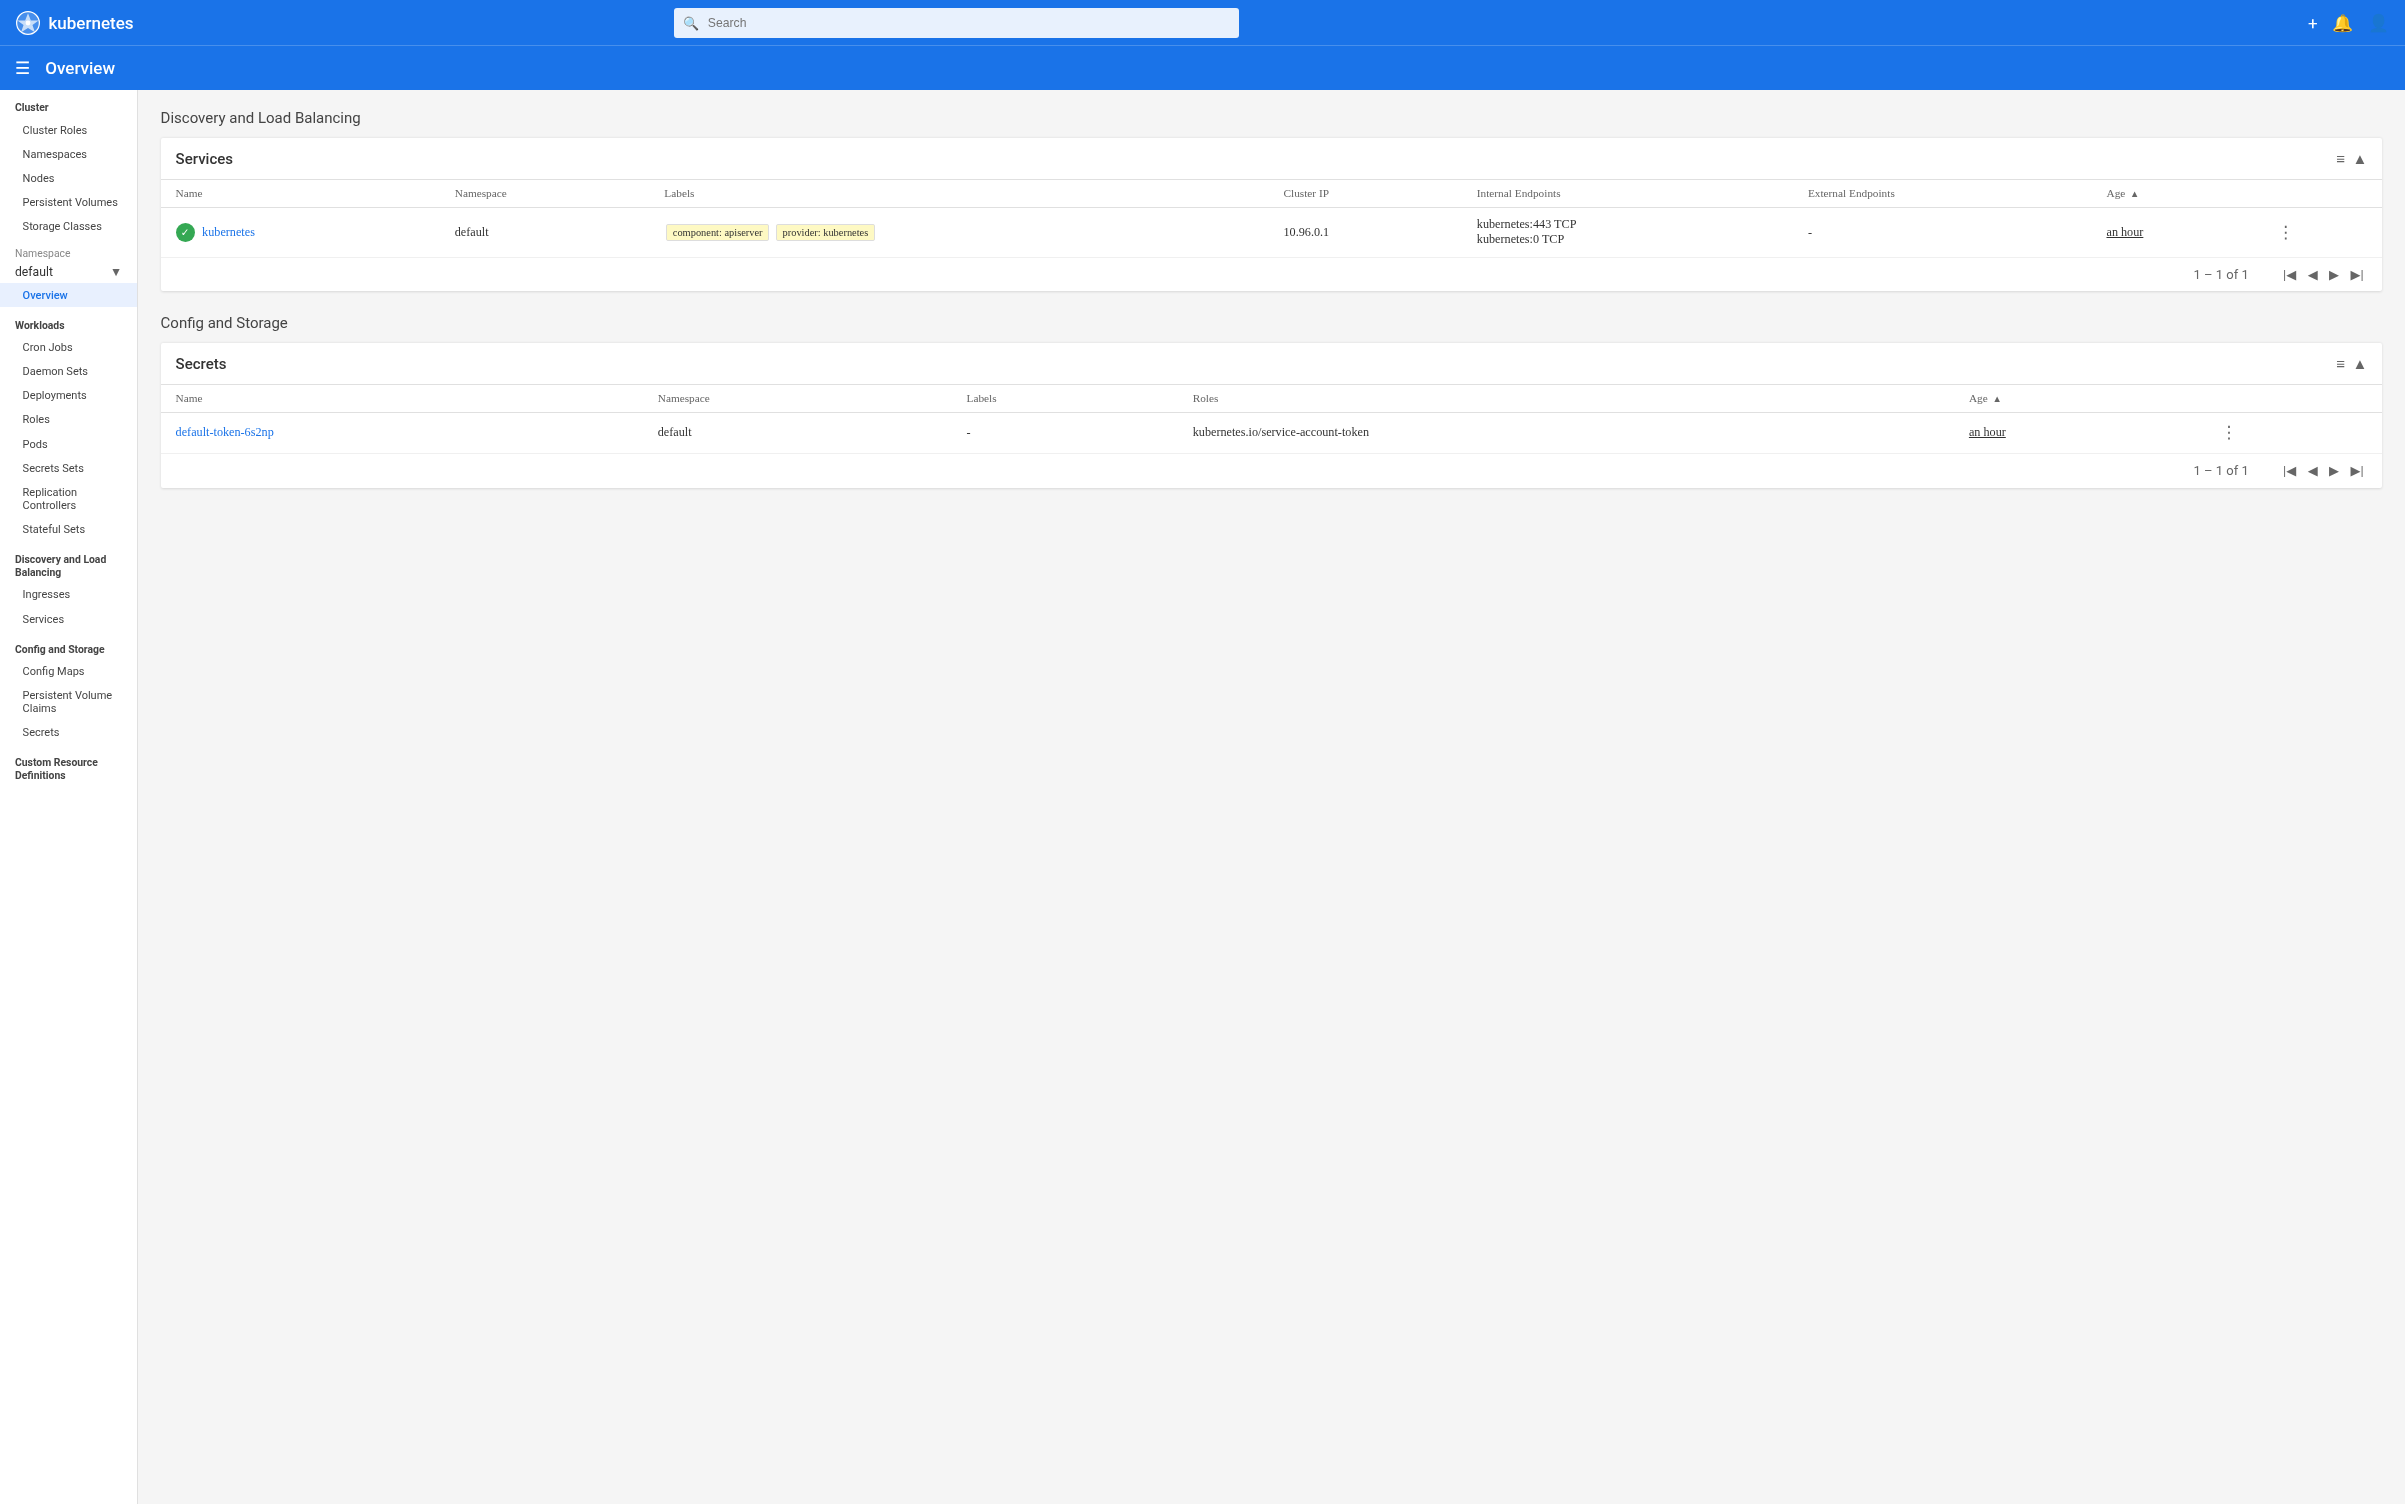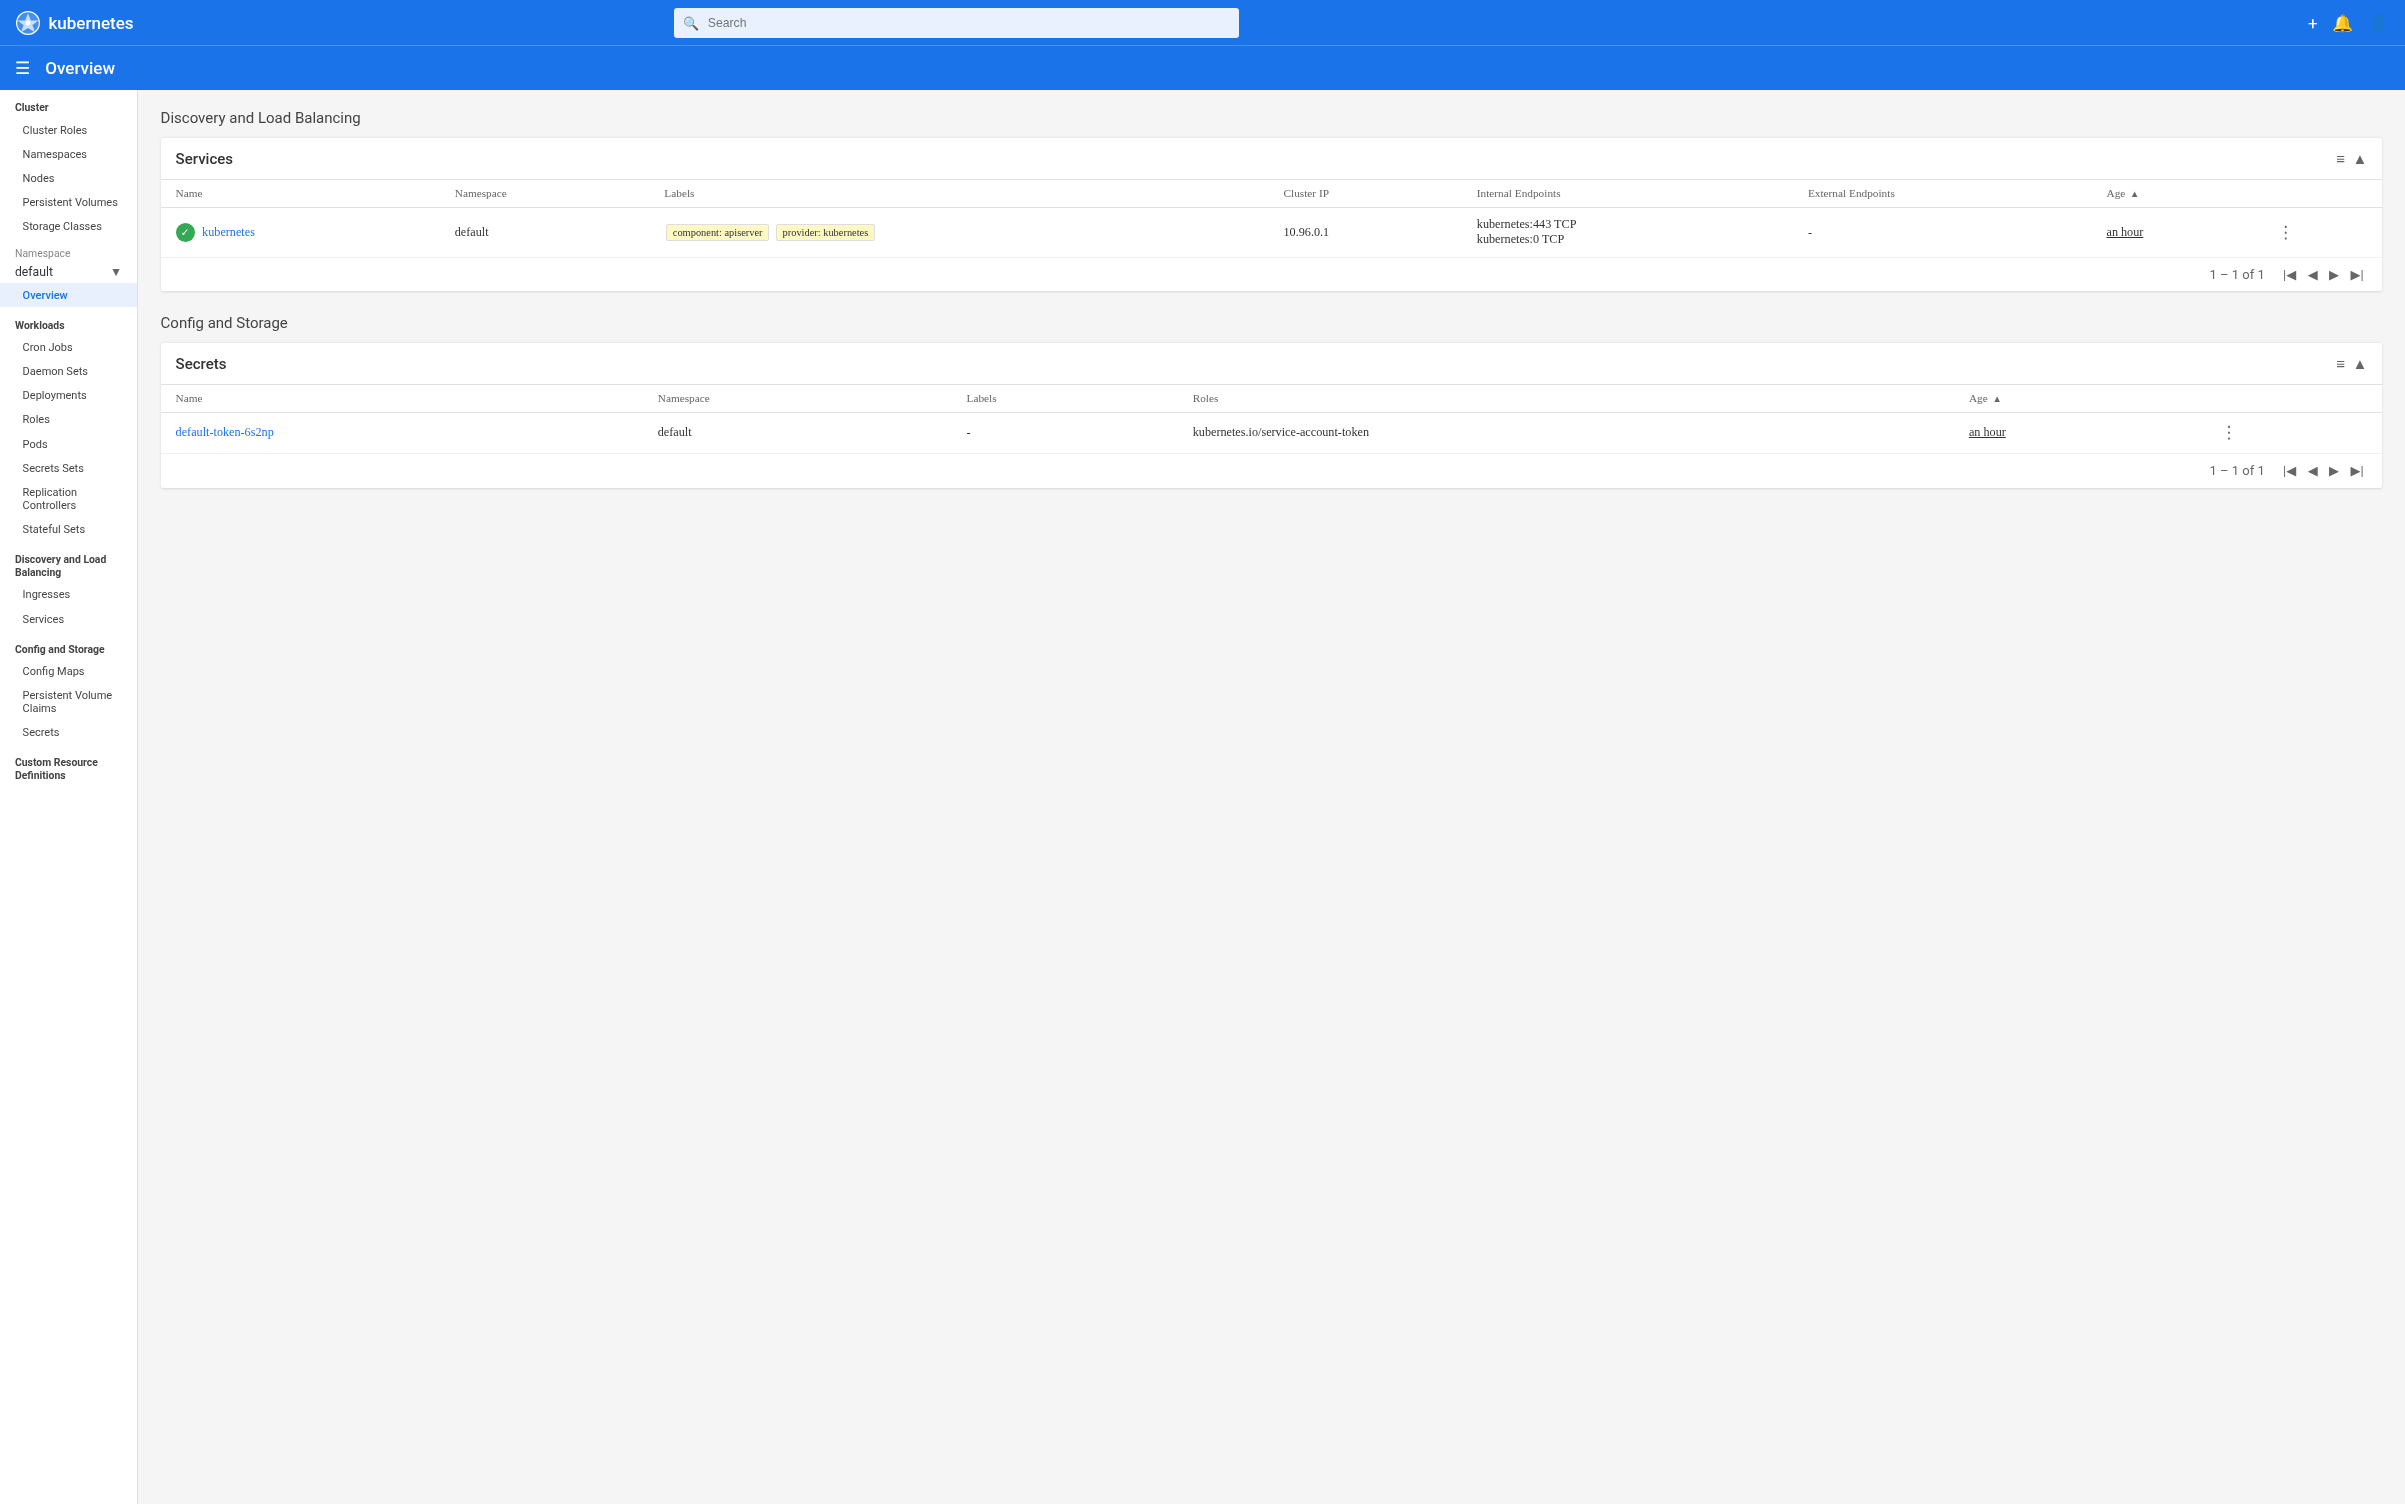--- a/index.html
+++ b/index.html
@@ -218,21 +218,21 @@
       display: flex;
       align-items: center;
       justify-content: flex-end;
       padding: 7.5px 15px;
       gap: 3.8px;
       color: #666;
       font-size: 11.3px;
       border-top: 0.9px solid #f0f0f0;
     }
     .pagination span { cursor: pointer; font-size: 13px; padding: 1.9px 3.8px; }
-    .pagination .page-count { margin-right: 7px; }
+    .pagination .page-count { margin-right: 23px; }
 
     .more-icon { color: #666; cursor: pointer; font-size: 17px; }
 
     .td-name-cell {
       display: flex;
       align-items: center;
       gap: 7.5px;
     }
 
     .sort-arrow { font-size: 9.4px; margin-left: 1.9px; }

